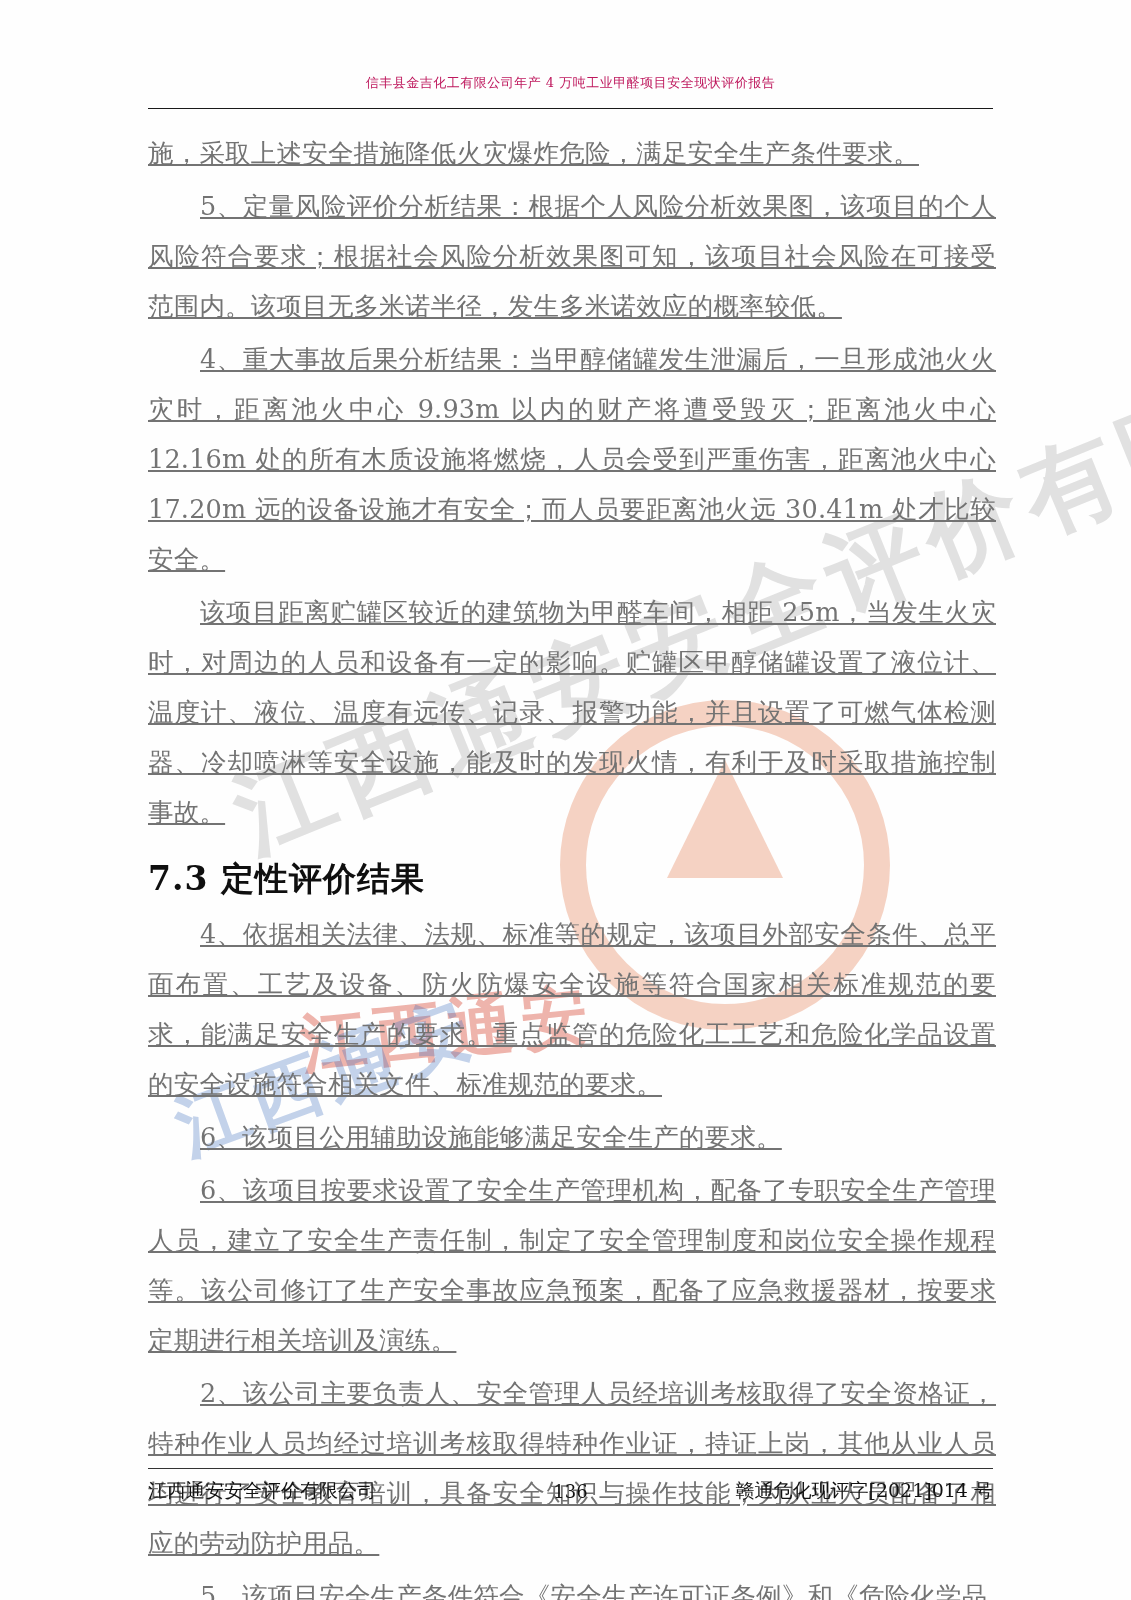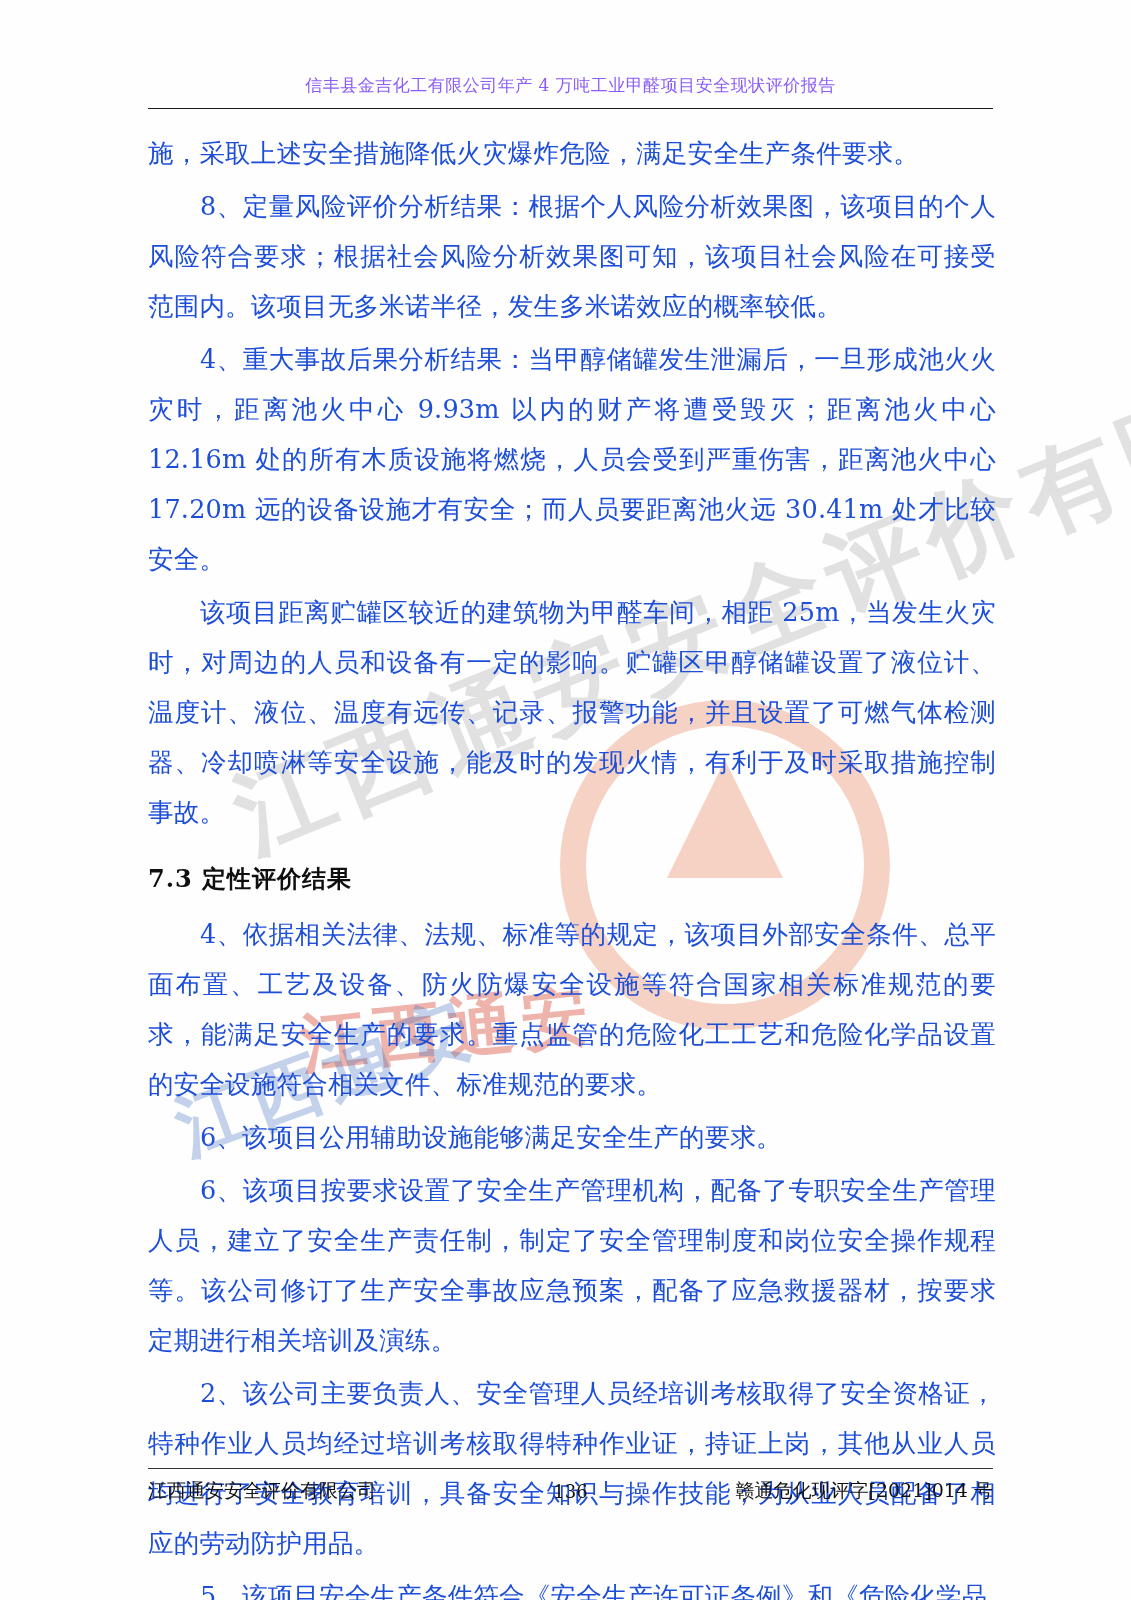--- a/index.html
+++ b/index.html
@@ -86,22 +86,22 @@
     white-space: nowrap;
   }
 
   
   .doc-header {
     position: absolute;
     left: 148px;
     top: 74px;
     width: 845px;
     text-align: center;
-    font-size: 17px;
-    color: #8b5cf6;
+    font-size: 13px;
+    color: #be185d;
     letter-spacing: 0.5px;
   }
   .header-rule {
     position: absolute;
     left: 148px;
     top: 108px;
     width: 845px;
     border-top: 1.6px solid #1a1a1a;
   }
 
@@ -109,31 +109,32 @@
   .content {
     position: absolute;
     left: 148px;
     top: 128px;
     width: 848px;
   }
   p.para {
     margin: 0 0 3px 0;
     font-size: 25.5px;
     line-height: 50px;
-    color: #1d4ed8;
+    color: #737373;
     text-align: justify;
     text-justify: inter-ideograph;
     letter-spacing: 0.2px;
+    text-decoration: underline;
   }
   p.indent {
     text-indent: 52px;
   }
   h2.section {
     margin: 18px 0 6px 0;
-    font-size: 24px;
+    font-size: 33px;
     line-height: 48px;
     font-weight: 700;
     color: #0f0f0f;
     letter-spacing: 1px;
   }
 
   
   .footer-rule {
     position: absolute;
     left: 148px;
@@ -173,21 +174,21 @@
     <div class="wm-text-big">江西通安安全评价有限公司</div>
     <div class="wm-text-red">江西通安</div>
     <div class="wm-text-blue">江西通安</div>
   </div>
 
   <div class="doc-header">信丰县金吉化工有限公司年产 4 万吨工业甲醛项目安全现状评价报告</div>
   <div class="header-rule"></div>
 
   <div class="content">
     <p class="para">施，采取上述安全措施降低火灾爆炸危险，满足安全生产条件要求。</p>
-    <p class="para indent">8、定量风险评价分析结果：根据个人风险分析效果图，该项目的个人风险符合要求；根据社会风险分析效果图可知，该项目社会风险在可接受范围内。该项目无多米诺半径，发生多米诺效应的概率较低。</p>
+    <p class="para indent">5、定量风险评价分析结果：根据个人风险分析效果图，该项目的个人风险符合要求；根据社会风险分析效果图可知，该项目社会风险在可接受范围内。该项目无多米诺半径，发生多米诺效应的概率较低。</p>
     <p class="para indent">4、重大事故后果分析结果：当甲醇储罐发生泄漏后，一旦形成池火火灾时，距离池火中心 9.93m 以内的财产将遭受毁灭；距离池火中心 12.16m 处的所有木质设施将燃烧，人员会受到严重伤害，距离池火中心 17.20m 远的设备设施才有安全；而人员要距离池火远 30.41m 处才比较安全。</p>
     <p class="para indent">该项目距离贮罐区较近的建筑物为甲醛车间，相距 25m，当发生火灾时，对周边的人员和设备有一定的影响。贮罐区甲醇储罐设置了液位计、温度计、液位、温度有远传、记录、报警功能，并且设置了可燃气体检测器、冷却喷淋等安全设施，能及时的发现火情，有利于及时采取措施控制事故。</p>
 
     <h2 class="section">7.3 定性评价结果</h2>
 
     <p class="para indent">4、依据相关法律、法规、标准等的规定，该项目外部安全条件、总平面布置、工艺及设备、防火防爆安全设施等符合国家相关标准规范的要求，能满足安全生产的要求。重点监管的危险化工工艺和危险化学品设置的安全设施符合相关文件、标准规范的要求。</p>
     <p class="para indent">6、该项目公用辅助设施能够满足安全生产的要求。</p>
     <p class="para indent">6、该项目按要求设置了安全生产管理机构，配备了专职安全生产管理人员，建立了安全生产责任制，制定了安全管理制度和岗位安全操作规程等。该公司修订了生产安全事故应急预案，配备了应急救援器材，按要求定期进行相关培训及演练。</p>
     <p class="para indent">2、该公司主要负责人、安全管理人员经培训考核取得了安全资格证，特种作业人员均经过培训考核取得特种作业证，持证上岗，其他从业人员均进行了安全教育培训，具备安全知识与操作技能；为从业人员配备了相应的劳动防护用品。</p>
     <p class="para indent">5、该项目安全生产条件符合《安全生产许可证条例》和《危险化学品</p>

